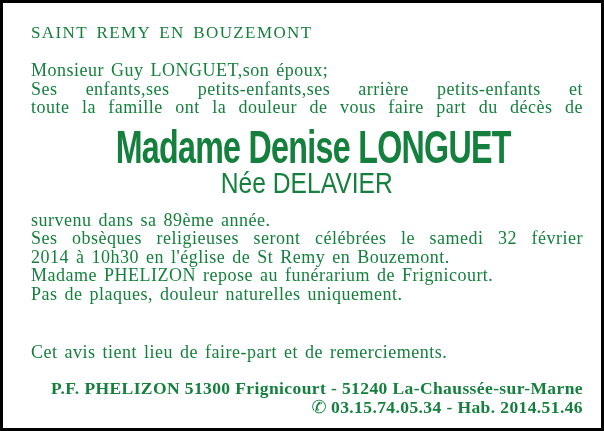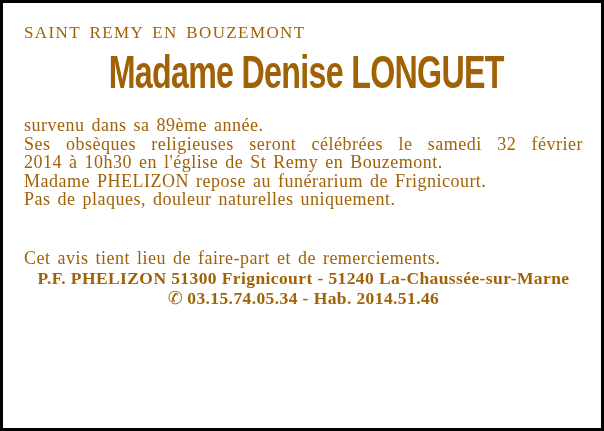--- a/index.html
+++ b/index.html
@@ -7,23 +7,23 @@
     padding: 0;
     background: #ffffff;
   }
   .page {
     position: relative;
     width: 604px;
     height: 431px;
     box-sizing: border-box;
     background: #ffffff;
     border: 3px solid #000000;
-    padding: 21px 18px 0 21px;
+    padding: 21px 18px 0 28px;
     font-family: "Liberation Serif", serif;
-    color: #a16207;
+    color: #15803d;
     overflow: hidden;
   }
   .town {
     font-size: 17px;
     line-height: 18px;
     letter-spacing: 1.4px;
     word-spacing: 3px;
   }
   .intro {
     margin-top: 19px;
@@ -65,28 +65,28 @@
     display: inline-block;
     font-family: "Liberation Sans", sans-serif;
     font-weight: 400;
     font-size: 30px;
     line-height: 30px;
     transform: scaleX(0.82);
     transform-origin: 50% 50%;
     white-space: nowrap;
   }
   .details {
-    margin-top: 24px;
+    margin-top: 13px;
   }
   .closing {
     margin-top: 40px;
   }
   .footer {
-    margin-top: 2px;
-    text-align: center;
+    margin-top: 17px;
+    text-align: right;
     font-weight: 700;
   }
   .footer-line {
     font-size: 17.5px;
     line-height: 19.5px;
     letter-spacing: 0.4px;
     white-space: nowrap;
   }
   .phone-icon {
     font-weight: 400;
@@ -94,25 +94,33 @@
     margin-right: 4px;
   }
 </style>
 </head>
 <body>
 
 <div class="page">
 
   <div class="town">SAINT REMY EN BOUZEMONT</div>
 
+  <div class="intro">
+    <div class="bodyline">Monsieur Guy LONGUET,son époux;</div>
+    <div class="bodyline just">Ses enfants,ses petits-enfants,ses arrière petits-enfants et</div>
+    <div class="bodyline just">toute la famille ont la douleur de vous faire part du décès de</div>
+  </div>
 
   <div class="headline-wrap">
     <span class="headline">Madame Denise LONGUET</span>
   </div>
 
+  <div class="maiden-wrap">
+    <span class="maiden">Née DELAVIER</span>
+  </div>
 
   <div class="details">
     <div class="bodyline">survenu dans sa 89ème année.</div>
     <div class="bodyline just">Ses obsèques religieuses seront célébrées le samedi 32 février</div>
     <div class="bodyline">2014 à 10h30 en l'église de St Remy en Bouzemont.</div>
     <div class="bodyline">Madame PHELIZON repose au funérarium de Frignicourt.</div>
     <div class="bodyline">Pas de plaques, douleur naturelles uniquement.</div>
   </div>
 
   <div class="closing bodyline">Cet avis tient lieu de faire-part et de remerciements.</div>

